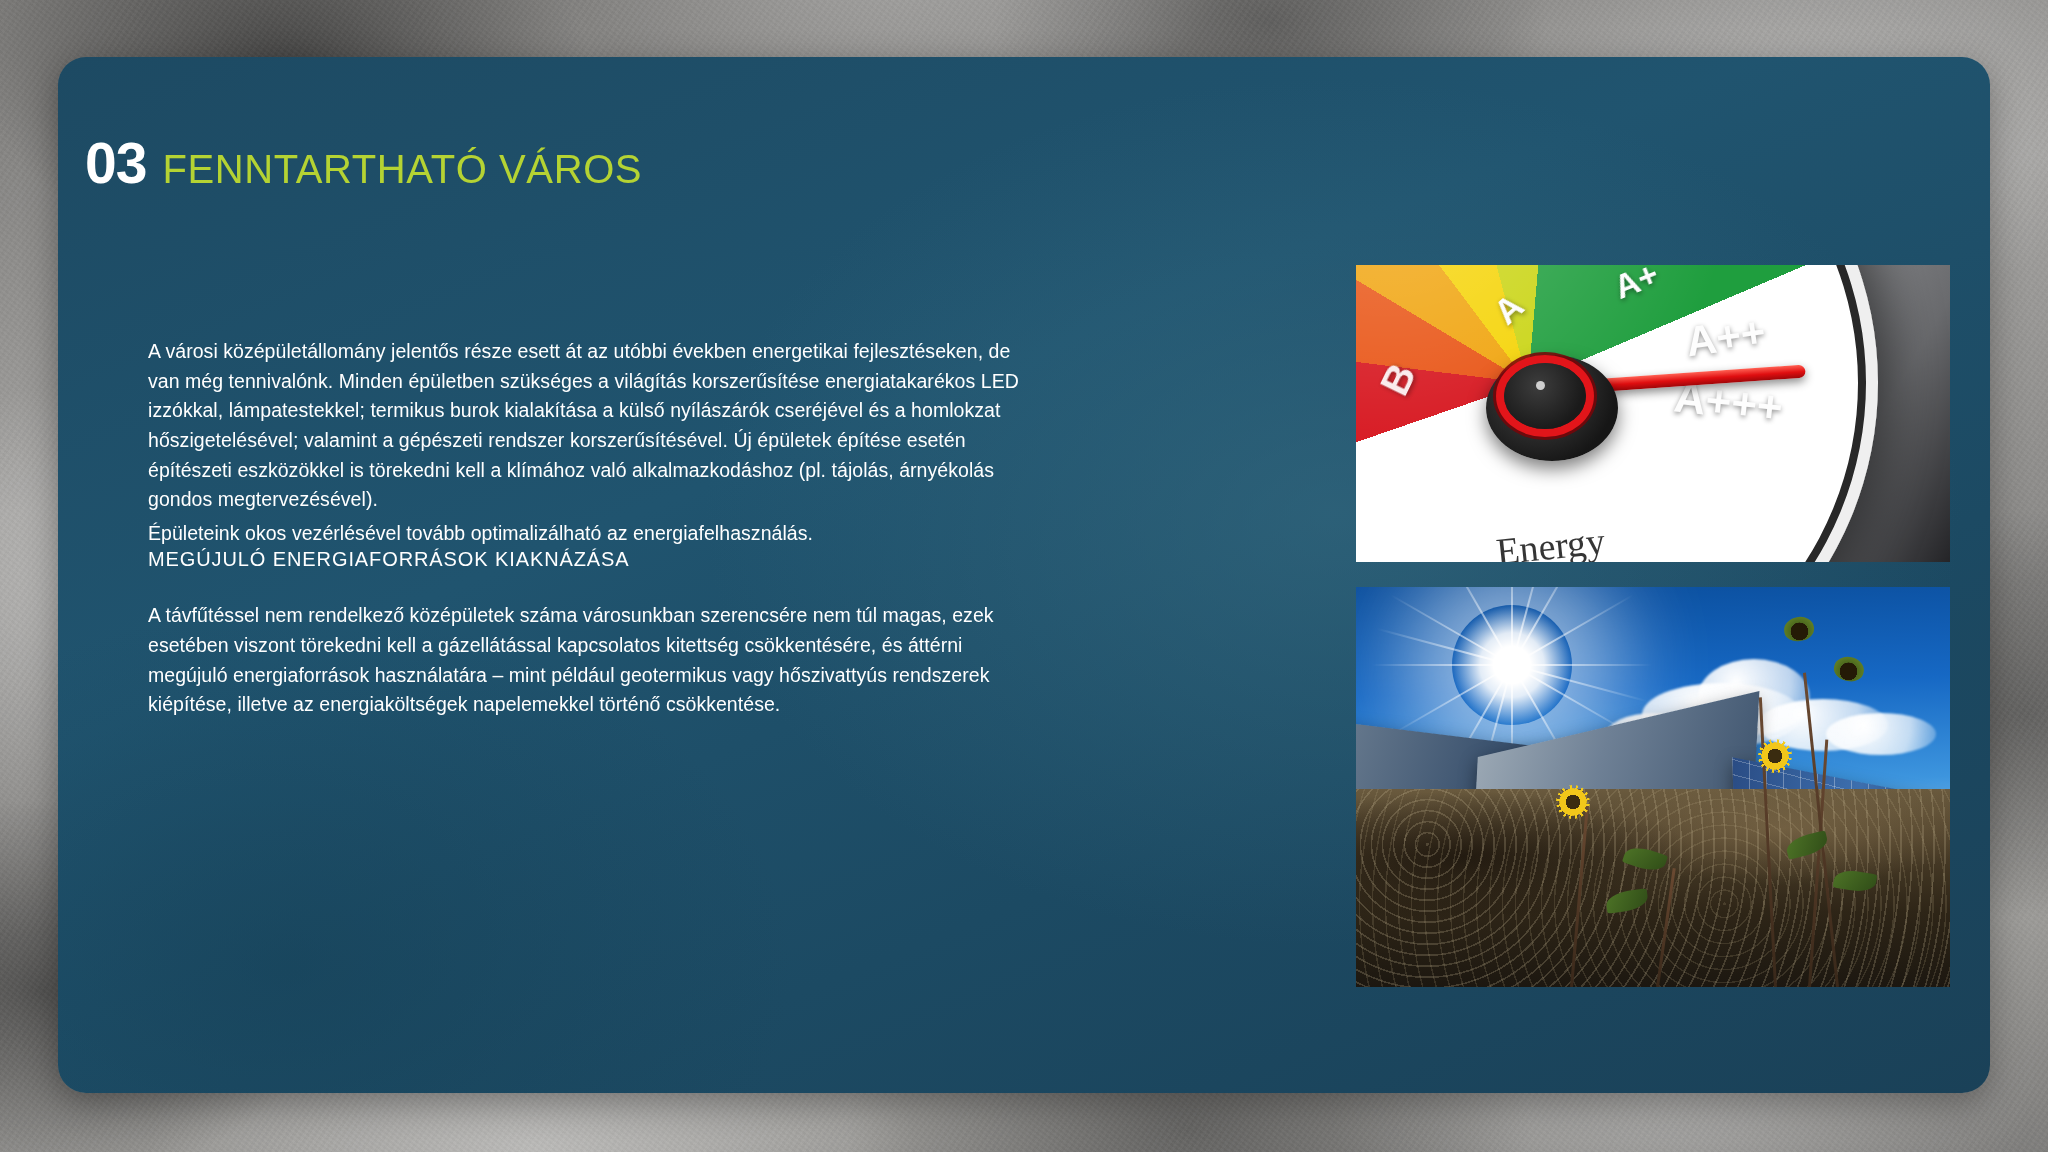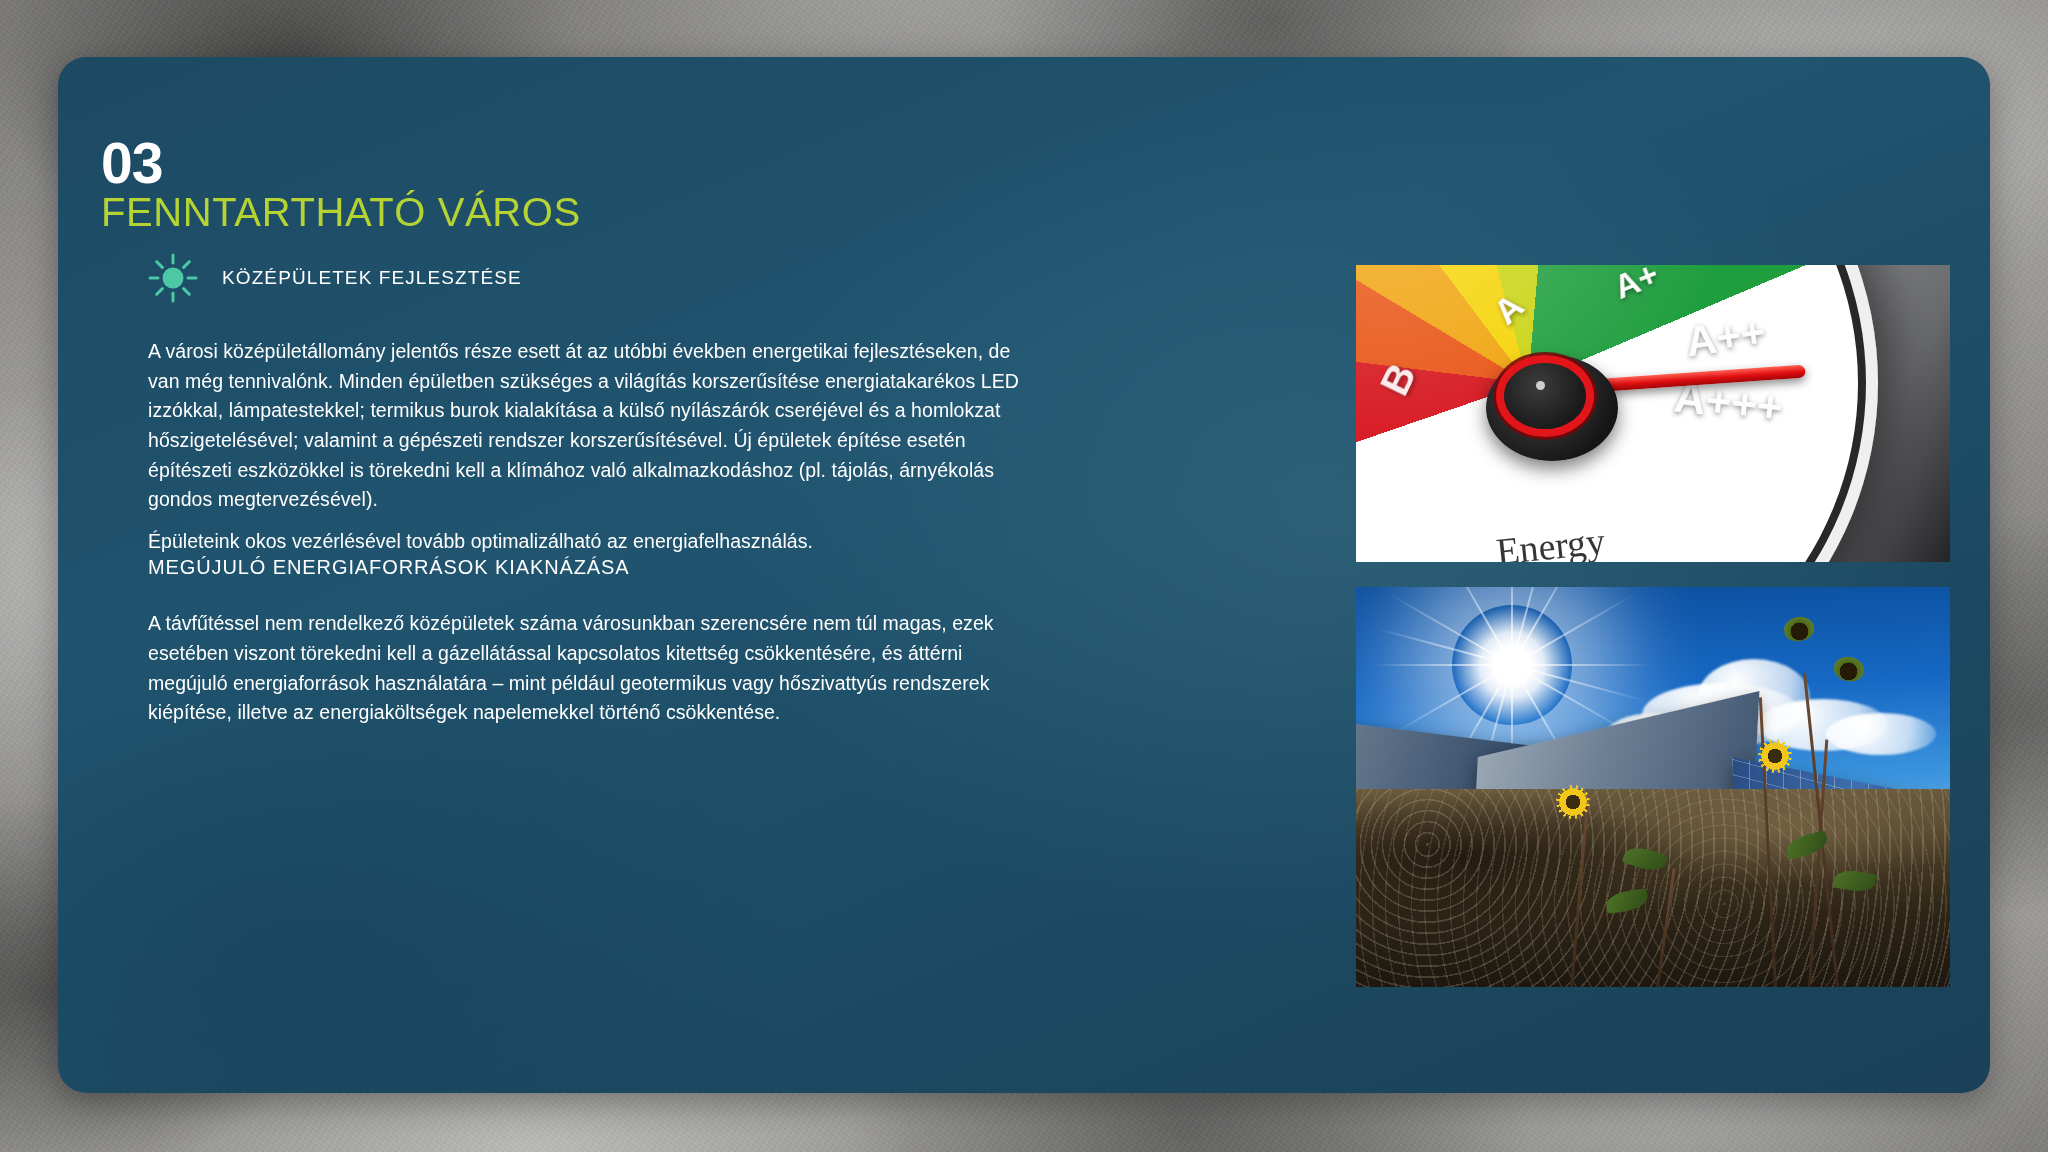--- a/index.html
+++ b/index.html
@@ -48,21 +48,21 @@
     border-radius:28px;
     background:
       radial-gradient(ellipse 900px 620px at 66% 44%, rgba(56,110,132,.55), rgba(56,110,132,0) 70%),
       radial-gradient(ellipse 700px 500px at 12% 88%, rgba(20,62,84,.50), rgba(20,62,84,0) 72%),
       linear-gradient(158deg, #1d4a63 0%, #20546f 38%, #1c4a63 68%, #1a4158 100%);
     box-shadow:0 10px 34px rgba(0,0,0,.33);
     overflow:hidden;
   }
 
   
-  #slide-title { position:absolute; left:27px; top:78px; display:flex; align-items:baseline;flex-direction:column; }
+  #slide-title { position:absolute; left:27px; top:78px; display:flex; align-items:baseline; }
   #slide-number {
     font-size:57px; font-weight:bold; color:#ffffff;
     letter-spacing:-1px; line-height:1;
   }
   #slide-title-text {
     font-size:40px; font-weight:normal; color:#b5d333;
     letter-spacing:.6px; margin-left:16px; line-height:1;
   }
 
   
@@ -81,21 +81,21 @@
     width:880px;
   }
   .section-heading {
     font-size:20px; color:#ffffff; letter-spacing:.9px;
     margin-bottom:30px;
   }
   .body-paragraph {
     font-size:19.5px; color:#ffffff; line-height:1.52;
     letter-spacing:.05px;
   }
-  .body-paragraph + .body-paragraph { margin-top:12px; }
+  .body-paragraph + .body-paragraph { margin-top:4px; }
   #section-block-2 { }
 
   
   .figure {
     position:absolute;
     left:1298px; width:594px;
     overflow:hidden;
     background:#000;
   }
   #energy-gauge-figure { top:208px; height:297px; }
@@ -287,36 +287,20 @@
   <div class="sky"></div>
   <div class="sky-grain"></div>
 
   <div id="content-card">
 
     <div id="slide-title">
       <span id="slide-number">03</span>
       <span id="slide-title-text">FENNTARTHATÓ VÁROS</span>
     </div>
 
-    <div id="section-label-row">
-      <svg id="sun-icon" viewBox="0 0 50 50">
-        <circle cx="25" cy="25" r="10.5" fill="#4dc8a4"></circle>
-        <g stroke="#4dc8a4" stroke-width="3" stroke-linecap="round">
-          <line x1="25" y1="2" x2="25" y2="10"></line>
-          <line x1="25" y1="40" x2="25" y2="48"></line>
-          <line x1="2" y1="25" x2="10" y2="25"></line>
-          <line x1="40" y1="25" x2="48" y2="25"></line>
-          <line x1="8.7" y1="8.7" x2="14.4" y2="14.4"></line>
-          <line x1="35.6" y1="35.6" x2="41.3" y2="41.3"></line>
-          <line x1="41.3" y1="8.7" x2="35.6" y2="14.4"></line>
-          <line x1="14.4" y1="35.6" x2="8.7" y2="41.3"></line>
-        </g>
-      </svg>
-      <span id="section-label-text">KÖZÉPÜLETEK FEJLESZTÉSE</span>
-    </div>
 
     <div id="body-column">
 
       <div id="section-block-1">
         <p class="body-paragraph">A városi középületállomány jelentős része esett át az utóbbi években energetikai fejlesztéseken, de van még tennivalónk. Minden épületben szükséges a világítás korszerűsítése energiatakarékos LED izzókkal, lámpatestekkel; termikus burok kialakítása a külső nyílászárók cseréjével és a homlokzat hőszigetelésével; valamint a gépészeti rendszer korszerűsítésével. Új épületek építése esetén építészeti eszközökkel is törekedni kell a klímához való alkalmazkodáshoz (pl. tájolás, árnyékolás gondos megtervezésével).</p>
         <p class="body-paragraph">Épületeink okos vezérlésével tovább optimalizálható az energiafelhasználás.</p>
       </div>
 
       <div id="section-block-2">
         <div class="section-heading">MEGÚJULÓ ENERGIAFORRÁSOK KIAKNÁZÁSA</div>

